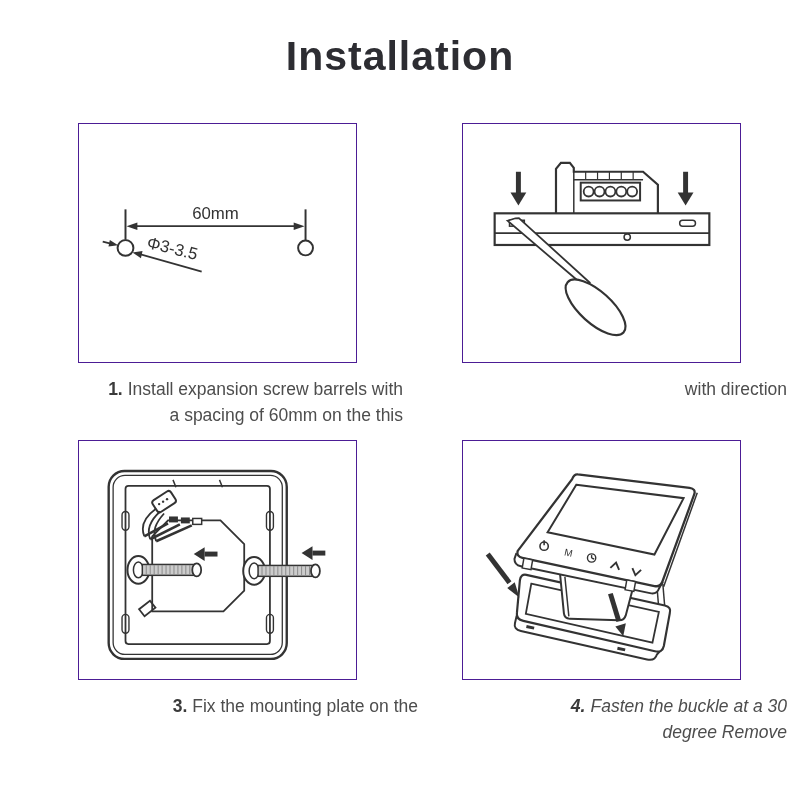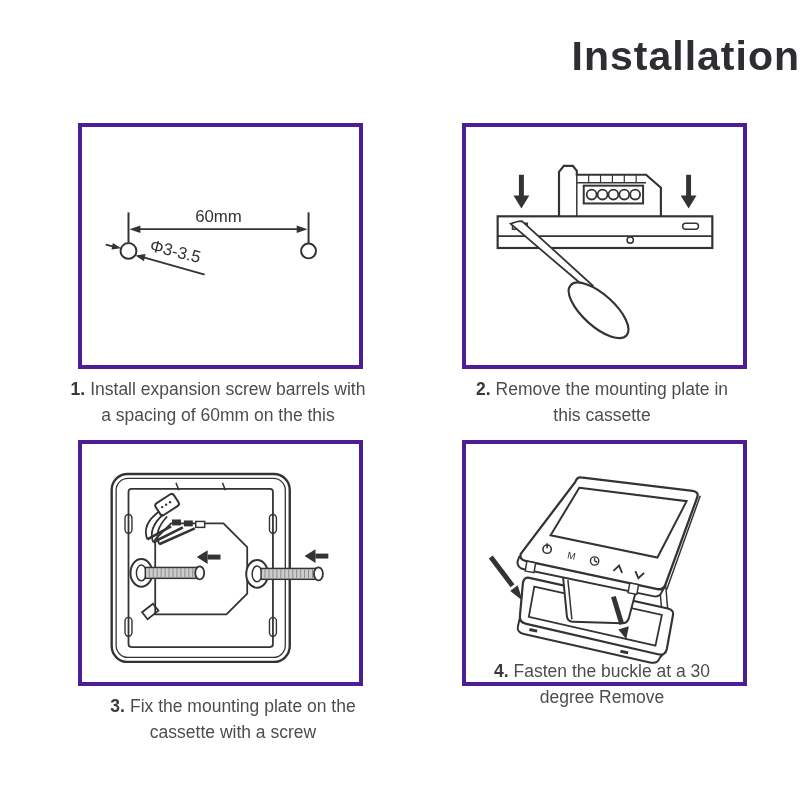--- a/index.html
+++ b/index.html
@@ -1,39 +1,39 @@
 <!DOCTYPE html>
 <html><head>
 <meta charset="utf-8">
 <style>
   html,body{margin:0;padding:0;}
   body{
     width:800px;height:800px;background:#ffffff;position:relative;overflow:hidden;
     font-family:"Liberation Sans", sans-serif;
   }
   .title{
-    position:absolute;top:33px;left:0;width:800px;text-align:right;
+    position:absolute;top:33px;left:0;width:800px;text-align:center;
     font-size:41px;font-weight:bold;color:#2d2d32;letter-spacing:1px;
   }
   .panel{
-    position:absolute;width:277px;height:238px;border:4px solid #4c1d95;background:#fff;
+    position:absolute;width:277px;height:238px;border:1px solid #4c1d95;background:#fff;
   }
   .panel svg{display:block;width:277px;height:238px;}
   #panel-1{left:78px;top:123px;}
   #panel-2{left:462px;top:123px;}
   #panel-3{left:78px;top:440px;}
   #panel-4{left:462px;top:440px;}
   .caption{
-    position:absolute;width:370px;text-align:center;font-size:17.5px;
+    position:absolute;width:370px;text-align:right;font-size:17.5px;
     color:#4d4d4d;line-height:26px;
   }
   #caption-1{left:33px;top:376px;}
   #caption-2{left:417px;top:376px;}
   #caption-3{left:48px;top:693px;}
-  #caption-4{left:417px;top:658px;}
+  #caption-4{left:417px;top:693px;font-style:italic;}
   .cap-num{font-weight:bold;color:#3a3a3a;margin-right:5px;}
   svg text{font-family:"Liberation Sans", sans-serif;}
 </style>
 </head>
 <body>
 
 <div class="title">Installation</div>
 
 <div class="panel" id="panel-1">
   <svg viewBox="0 0 280 240">
@@ -223,23 +223,21 @@
       <polygon points="162,197 164.6,184 154,187.2" fill="#333"></polygon>
     </g>
   </svg>
 </div>
 
 <div class="caption" id="caption-1">
   <div><span class="cap-num">1.</span><span>Install expansion screw barrels with</span></div>
   <div>a spacing of 60mm on the this</div>
 </div>
 <div class="caption" id="caption-2">
-  <div><span class="cap-num">2.</span><span>Remove the mounting plate in</span></div>
-  <div>this cassette</div>
+  <div>with direction</div>
 </div>
 <div class="caption" id="caption-3">
   <div><span class="cap-num">3.</span><span>Fix the mounting plate on the</span></div>
-  <div>cassette with a screw</div>
 </div>
 <div class="caption" id="caption-4">
   <div><span class="cap-num">4.</span><span>Fasten the buckle at a 30</span></div>
   <div>degree Remove</div>
 </div>
 
 </body></html>

